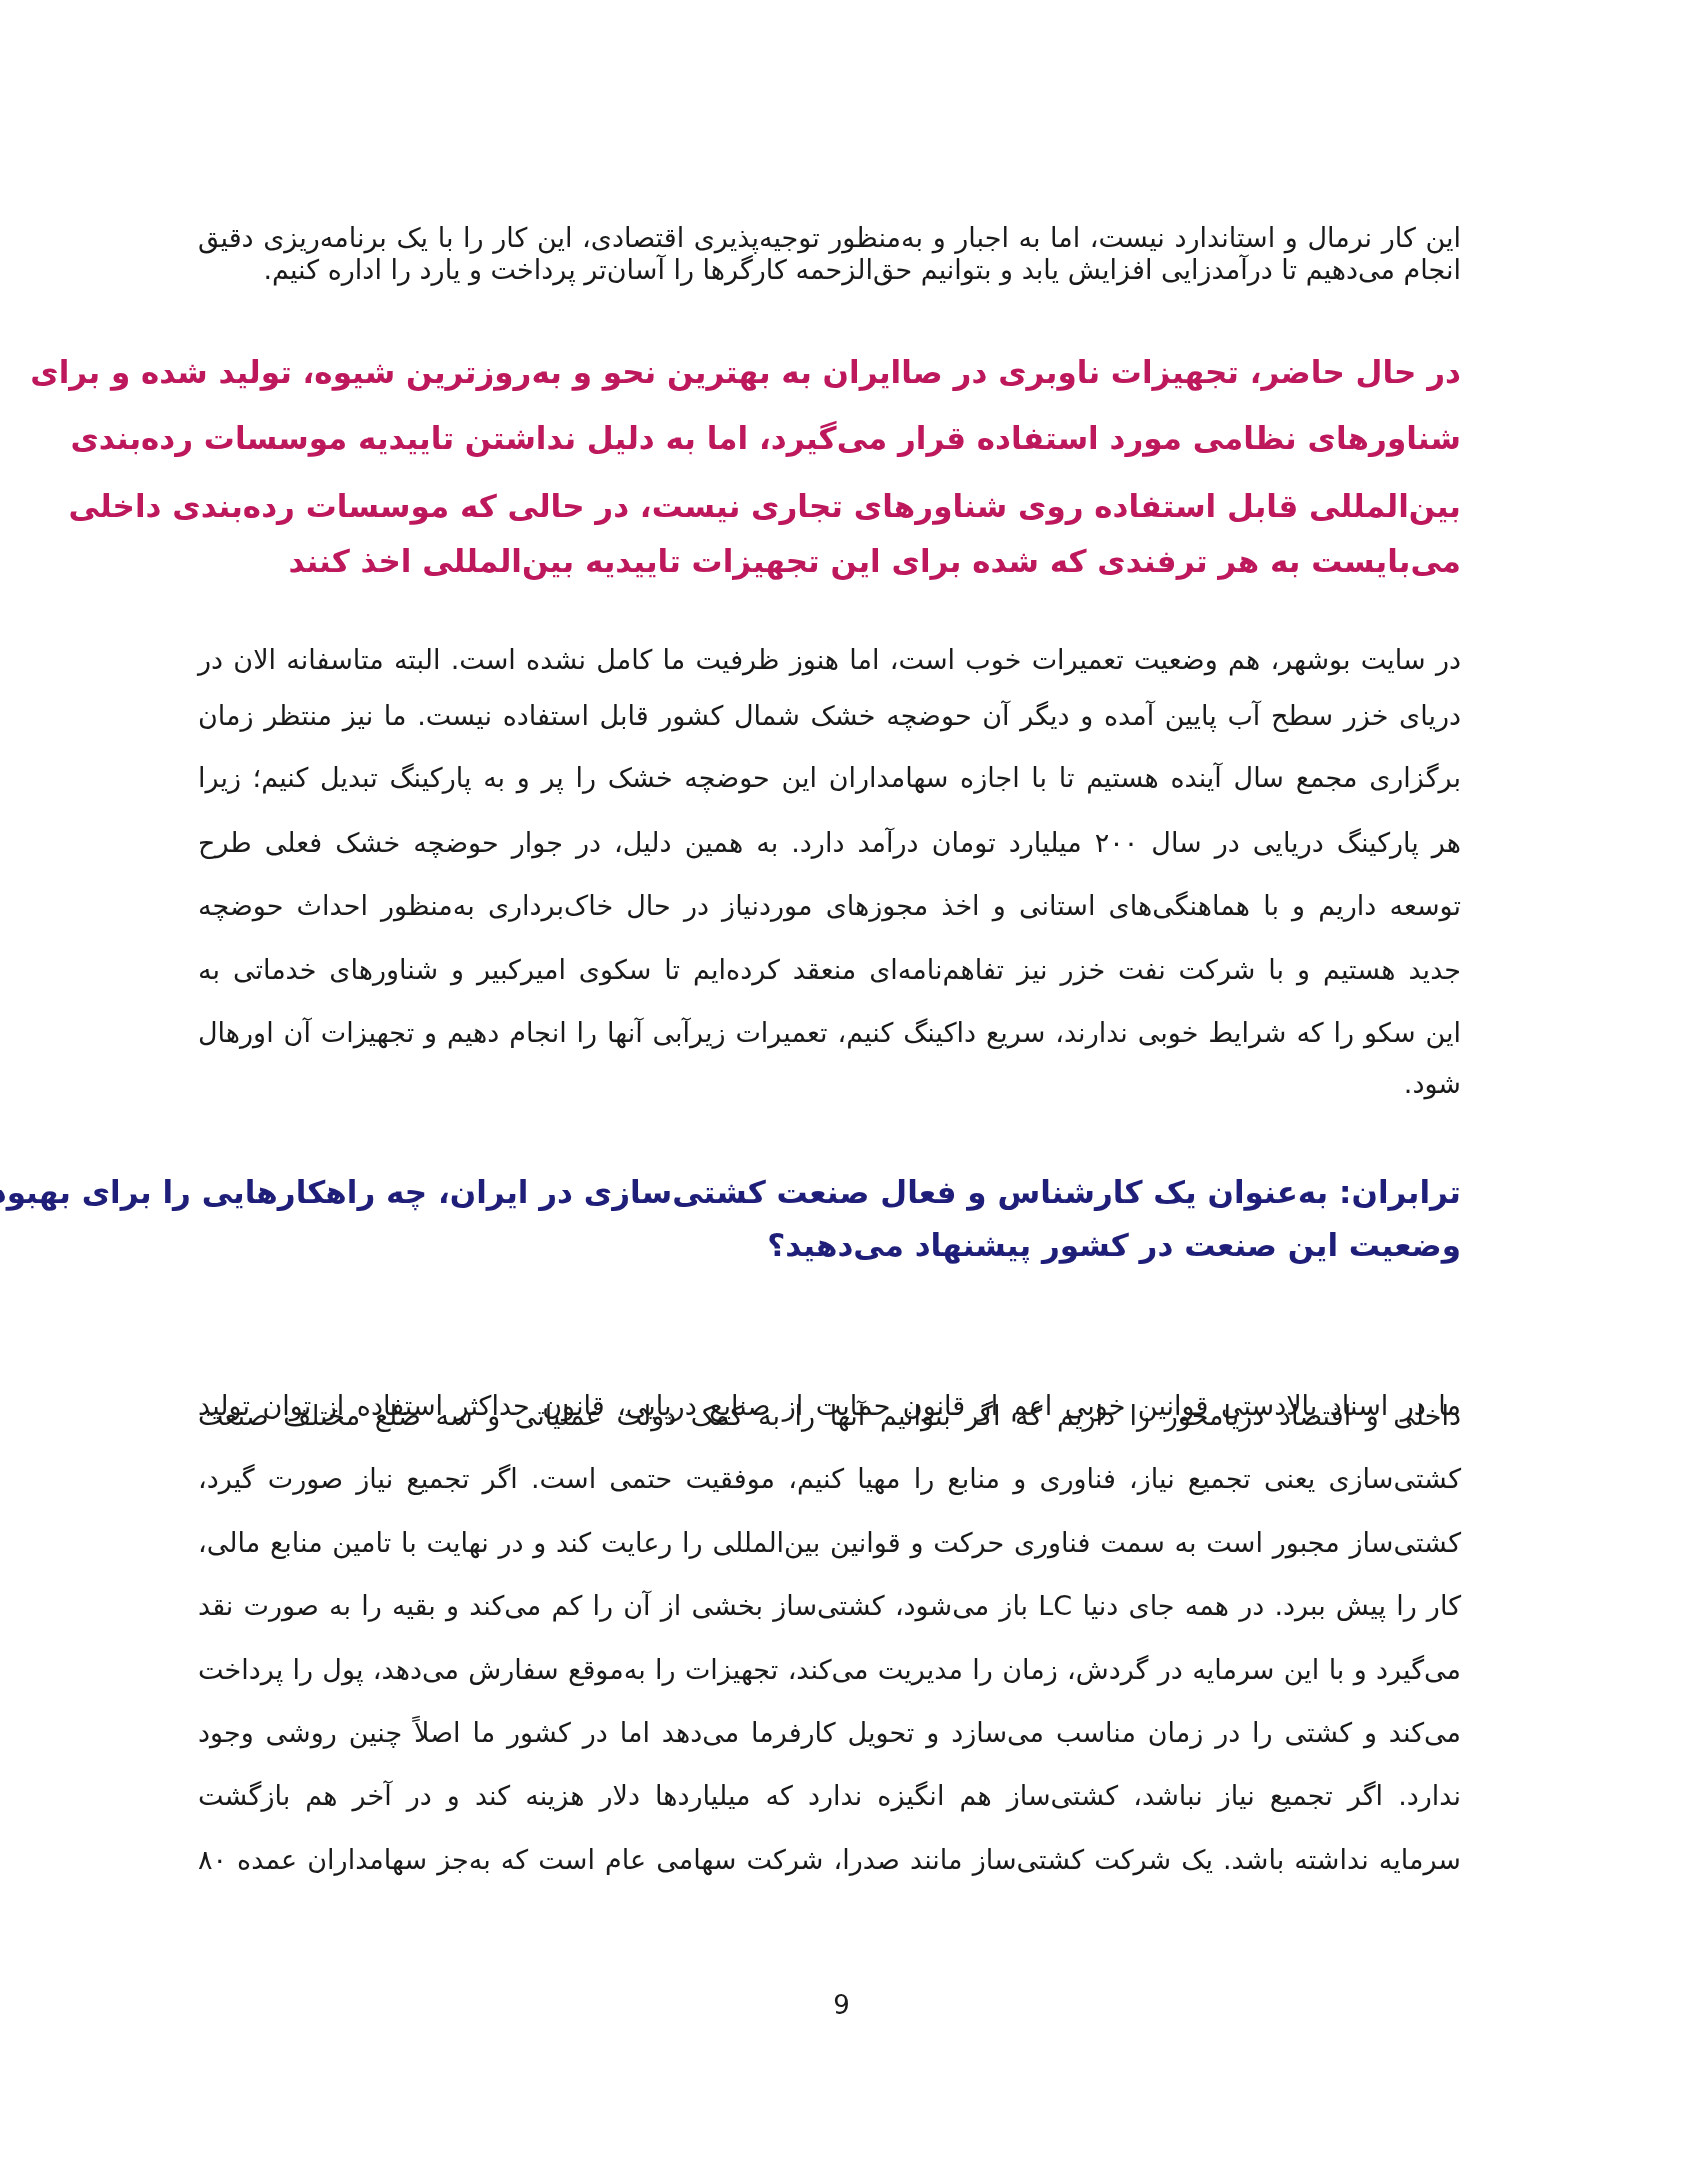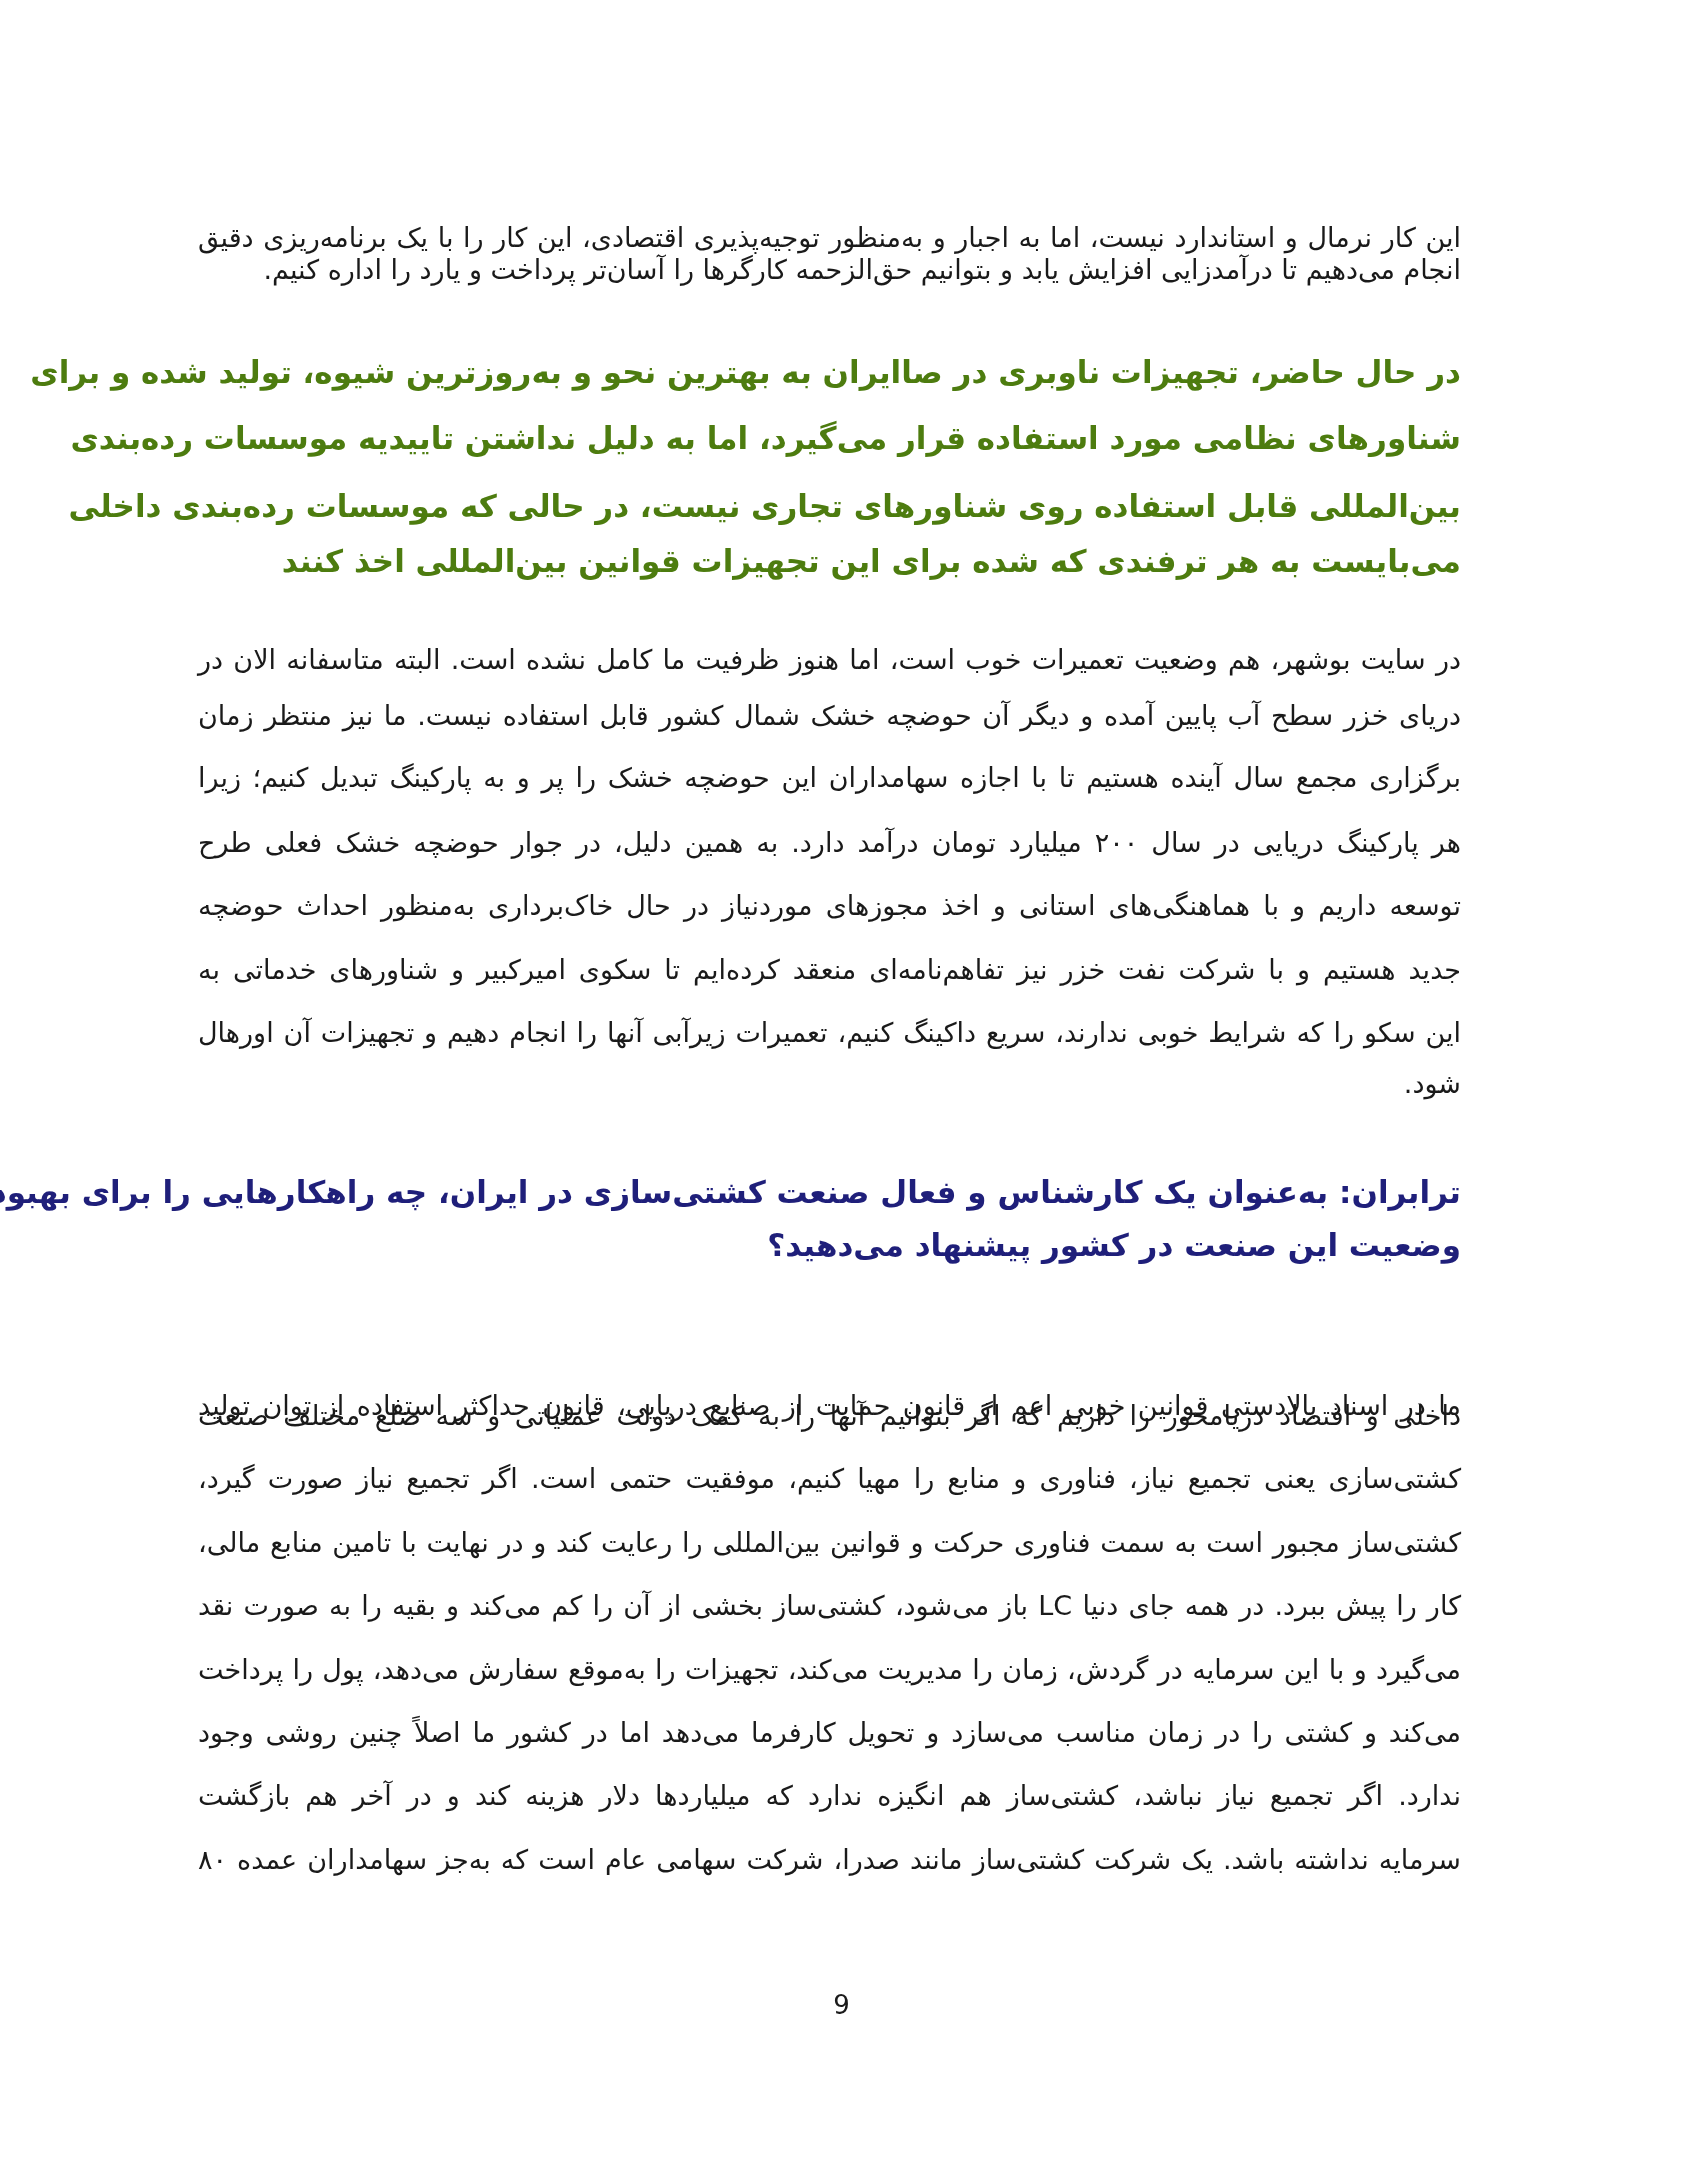--- a/index.html
+++ b/index.html
@@ -42,21 +42,21 @@
     }
     .normal {
       font-size: 27px;
       font-weight: normal;
       color: #1a1a1a;
       line-height: 44px;
     }
     .bold {
       font-size: 31px;
       font-weight: bold;
-      color: #4d7c0f;
+      color: #be185d;
       line-height: 50px;
     }
     .heading {
       font-size: 31px;
       font-weight: bold;
       color: #1f1f7a;
       line-height: 50px;
     }
     .page-number {
       position: absolute;
@@ -76,21 +76,21 @@
 
   <div>
     <div class="line normal justify" style="top:204px">این کار نرمال و استاندارد نیست، اما به اجبار و به‌منظور توجیه‌پذیری اقتصادی، این کار را با یک برنامه‌ریزی دقیق</div>
     <div class="line normal last" style="top:248px">انجام می‌دهیم تا درآمدزایی افزایش یابد و بتوانیم حق‌الزحمه کارگرها را آسان‌تر پرداخت و یارد را اداره کنیم.</div>
   </div>
 
   <div>
     <div class="line bold justify" style="top:335px">در حال حاضر، تجهیزات ناوبری در صاایران به بهترین نحو و به‌روزترین شیوه، تولید شده و برای</div>
     <div class="line bold justify" style="top:401px">شناورهای نظامی مورد استفاده قرار می‌گیرد، اما به دلیل نداشتن تاییدیه موسسات رده‌بندی</div>
     <div class="line bold justify" style="top:469px">بین‌المللی قابل استفاده روی شناورهای تجاری نیست، در حالی که موسسات رده‌بندی داخلی</div>
-    <div class="line bold last" style="top:536px">می‌بایست به هر ترفندی که شده برای این تجهیزات قوانین بین‌المللی اخذ کنند</div>
+    <div class="line bold last" style="top:536px">می‌بایست به هر ترفندی که شده برای این تجهیزات تاییدیه بین‌المللی اخذ کنند</div>
   </div>
 
   <div>
     <div class="line normal justify" style="top:626px">در سایت بوشهر، هم وضعیت تعمیرات خوب است، اما هنوز ظرفیت ما کامل نشده است. البته متاسفانه الان در</div>
     <div class="line normal justify" style="top:682px">دریای خزر سطح آب پایین آمده و دیگر آن حوضچه خشک شمال کشور قابل استفاده نیست. ما نیز منتظر زمان</div>
     <div class="line normal justify" style="top:744px">برگزاری مجمع سال آینده هستیم تا با اجازه سهامداران این حوضچه خشک را پر و به پارکینگ تبدیل کنیم؛ زیرا</div>
     <div class="line normal justify" style="top:809px">هر پارکینگ دریایی در سال ۲۰۰ میلیارد تومان درآمد دارد. به همین دلیل، در جوار حوضچه خشک فعلی طرح</div>
     <div class="line normal justify" style="top:872px">توسعه داریم و با هماهنگی‌های استانی و اخذ مجوزهای موردنیاز در حال خاک‌برداری به‌منظور احداث حوضچه</div>
     <div class="line normal justify" style="top:936px">جدید هستیم و با شرکت نفت خزر نیز تفاهم‌نامه‌ای منعقد کرده‌ایم تا سکوی امیرکبیر و شناورهای خدماتی به</div>
     <div class="line normal justify" style="top:999px">این سکو را که شرایط خوبی ندارند، سریع داکینگ کنیم، تعمیرات زیرآبی آنها را انجام دهیم و تجهیزات آن اورهال</div>

